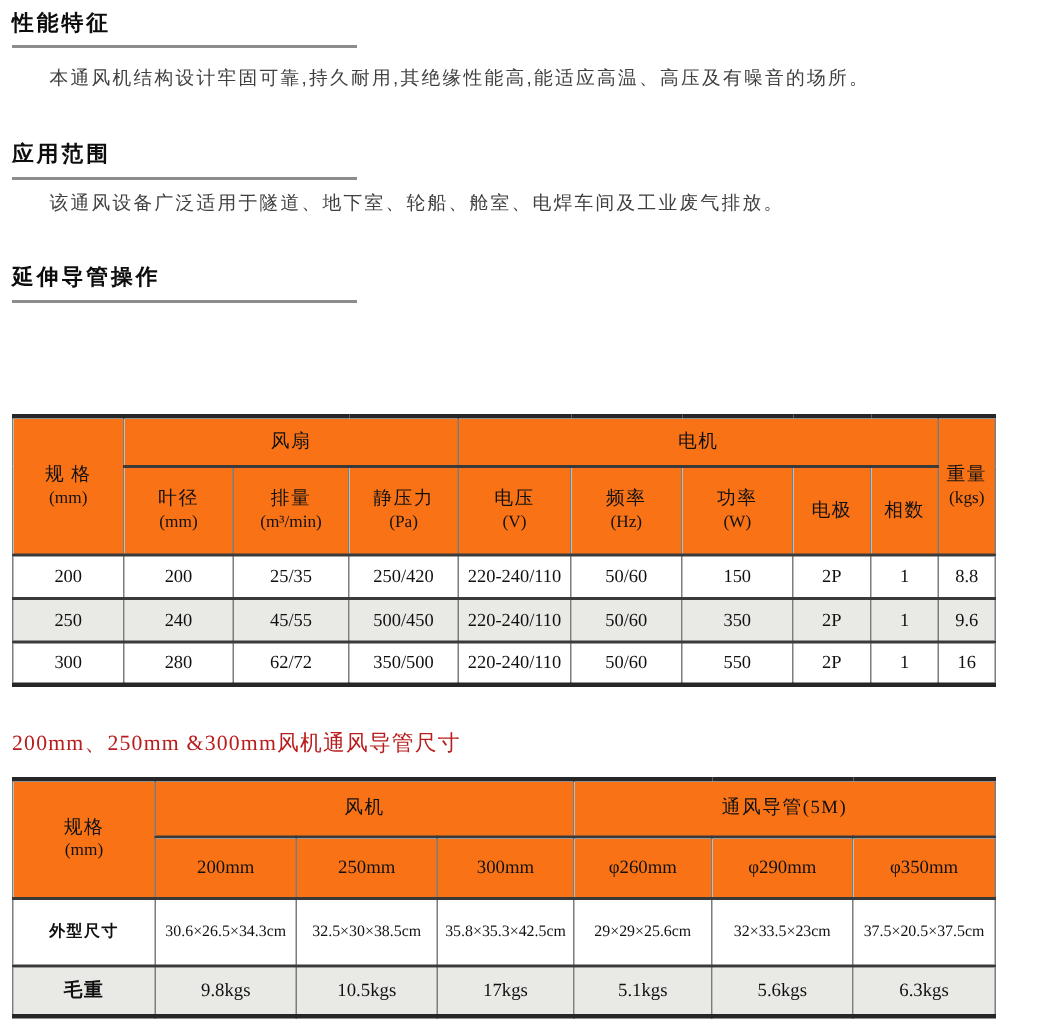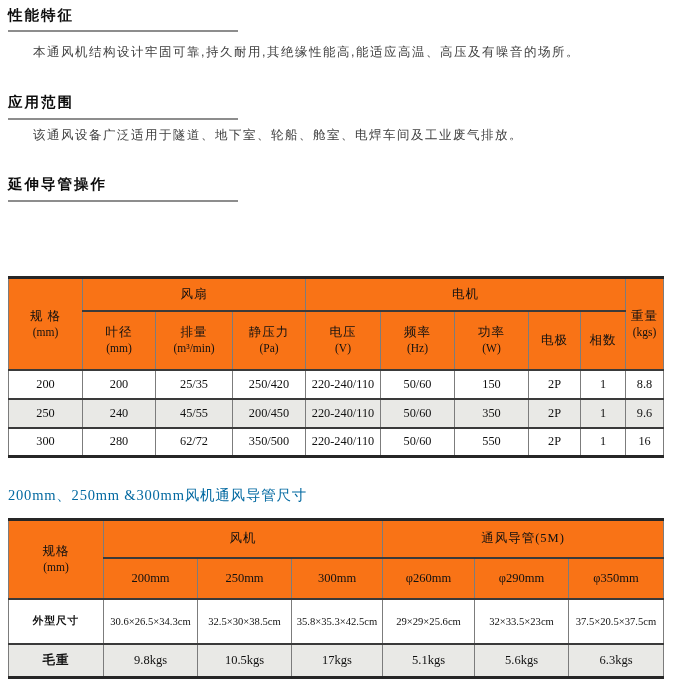--- a/index.html
+++ b/index.html
@@ -16,21 +16,21 @@
   }
   .sec-underline { position:absolute; left:8px; width:230px; height:2px; background:#8d8d8d; }
   .para {
     position:absolute; left:8px; width:682px;
     font-family:"Liberation Sans","DejaVu Sans",sans-serif;
     font-size:12.5px; line-height:22px; letter-spacing:1.5px;
     text-indent:2em; text-align:justify; color:#404040;
   }
   .sec-title2 {
     position:absolute; left:8px; top:486px;
-    font-size:14.5px; letter-spacing:0.8px; color:#0369a1; white-space:nowrap;
+    font-size:14.5px; letter-spacing:0.8px; color:#b91c1c; white-space:nowrap;
   }
   table.t {
     position:absolute; left:8px; border-collapse:collapse; table-layout:fixed;
     font-size:12.5px; text-align:center; color:#111; background:#fff;
     border-top:3px solid #262626; border-bottom:3px solid #262626;
     border-left:1px solid #6b6b6b; border-right:1px solid #6b6b6b;
   }
   .t th, .t td {
     border-left:1px solid #7c7c7c; border-right:1px solid #7c7c7c;
     padding:0; font-weight:normal; vertical-align:middle; overflow:hidden;
@@ -148,21 +148,21 @@
       <td>50/60</td>
       <td>150</td>
       <td>2P</td>
       <td>1</td>
       <td>8.8</td>
     </tr>
     <tr class="dr shade">
       <td>250</td>
       <td>240</td>
       <td>45/55</td>
-      <td>200/450</td>
+      <td>500/450</td>
       <td>220-240/110</td>
       <td>50/60</td>
       <td>350</td>
       <td>2P</td>
       <td>1</td>
       <td>9.6</td>
     </tr>
     <tr class="dr">
       <td>300</td>
       <td>280</td>

